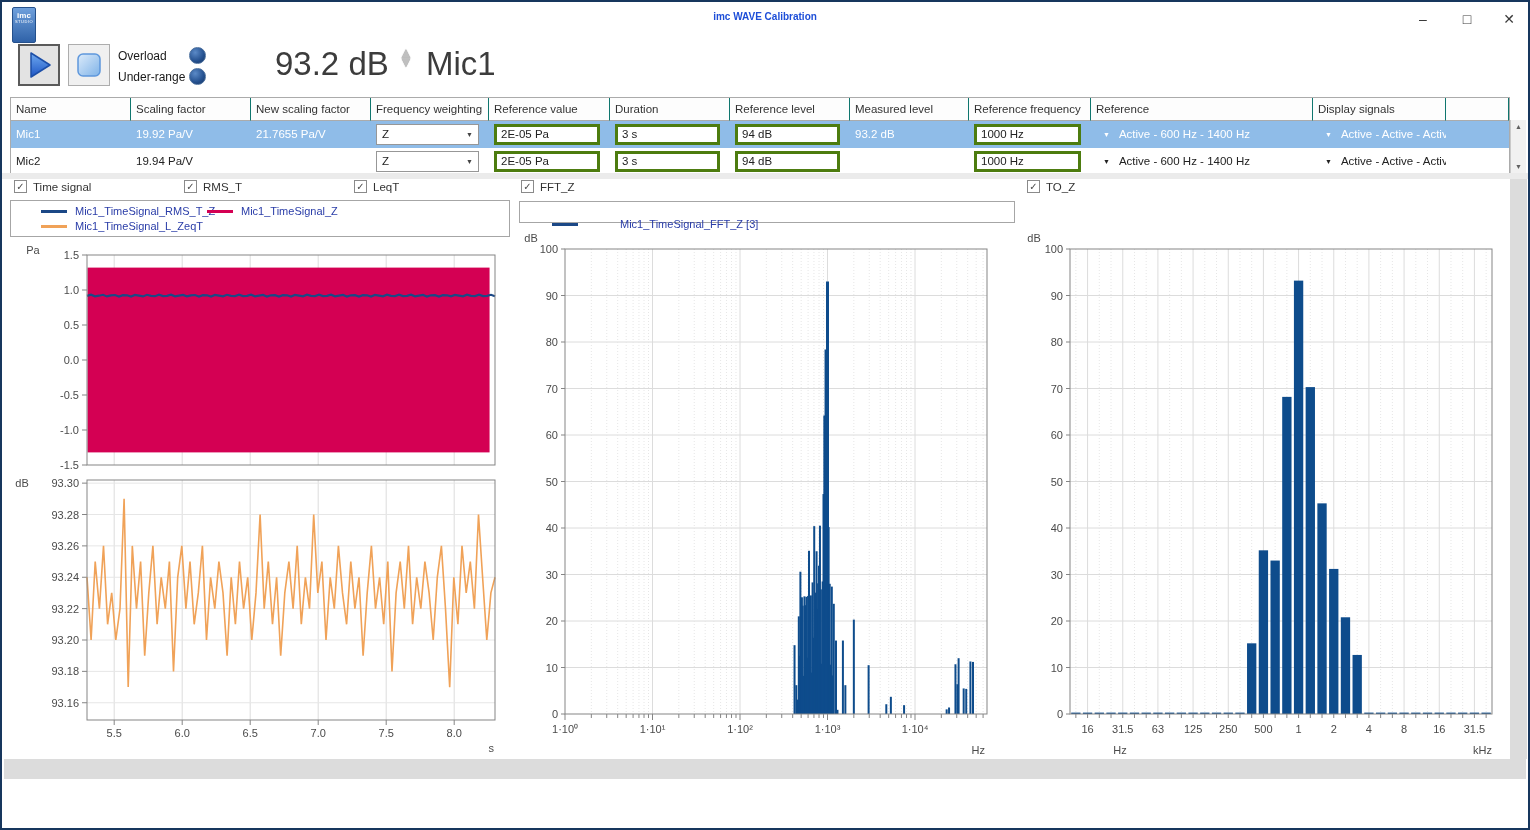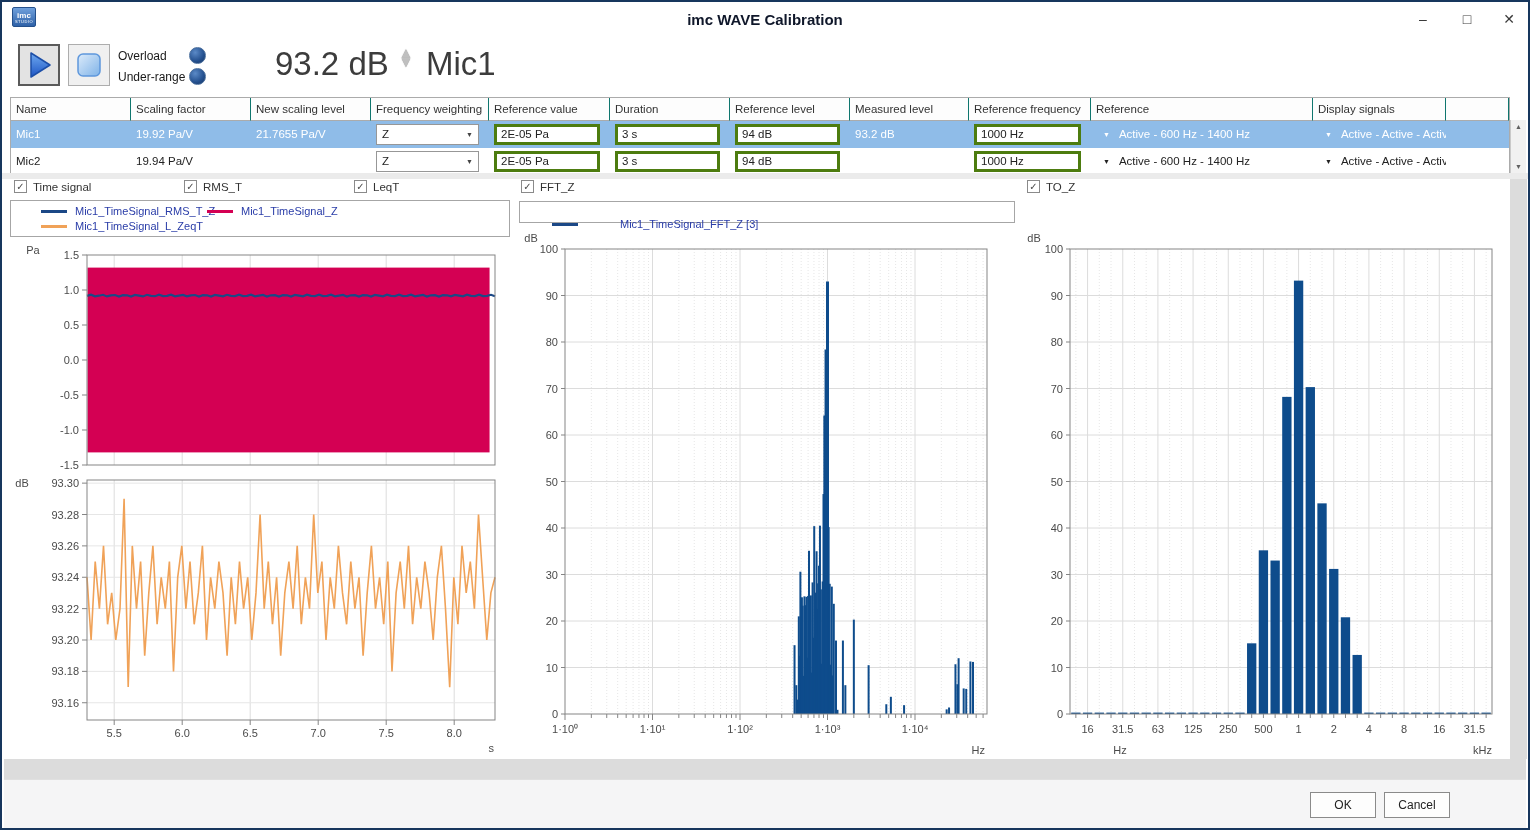--- a/index.html
+++ b/index.html
@@ -1,21 +1,21 @@
 <!DOCTYPE html>
 <html><head>
 <meta charset="utf-8">
 <style>
   html,body{margin:0;padding:0;background:#888;font-family:"Liberation Sans",sans-serif;}
   .window{position:relative;width:1530px;height:830px;background:#fff;border:2px solid #17365D;box-sizing:border-box;overflow:hidden;}
   .abs{position:absolute;}
   
   .titlebar{position:absolute;left:0;top:0;right:0;height:34px;background:#fff;}
-  .title{position:absolute;left:0;right:0;top:9px;text-align:center;font-size:15px;font-weight:700;color:#0f172a;}
-  .logo{position:absolute;left:10px;top:5px;width:24px;height:20px;background:linear-gradient(#6FA0DC,#2F62A8);border:1px solid #24508C;border-radius:2px;color:#fff;text-align:center;line-height:1;box-sizing:border-box;padding-top:4px;}
+  .title{position:absolute;left:0;right:0;top:9px;text-align:center;font-size:10px;font-weight:700;color:#1d4ed8;}
+  .logo{position:absolute;left:10px;top:5px;width:24px;height:36px;background:linear-gradient(#6FA0DC,#2F62A8);border:1px solid #24508C;border-radius:2px;color:#fff;text-align:center;line-height:1;box-sizing:border-box;padding-top:4px;}
   .logo .l1{font-size:8px;font-weight:700;display:block;}
   .logo .l2{font-size:4px;display:block;letter-spacing:.5px;}
   .winbtn{position:absolute;top:4px;width:34px;height:26px;text-align:center;line-height:26px;font-size:14px;color:#3A3A3A;cursor:default;}
   
   .toolbtn{position:absolute;top:42px;width:42px;height:42px;background:#E3E3E3;border:2px solid #5A5A5A;box-sizing:border-box;display:flex;align-items:center;justify-content:center;}
   .toolbtn.light{background:#F0F0F0;border:1px solid #ADADAD;}
   .ledlabel{position:absolute;font-size:12px;color:#1A1A1A;}
   .led{position:absolute;width:15px;height:15px;border-radius:50%;background:radial-gradient(circle at 35% 30%,#5B8AC7,#24508F 60%,#16345E);border:1px solid #4A6E9C;}
   .bigtext{position:absolute;font-size:33px;color:#3C3C3C;}
   .spinner{position:absolute;left:390px;top:46px;width:28px;text-align:center;color:#BFBFBF;line-height:0.62;font-size:15px;text-shadow:0 0 1px #8F8F8F;}
@@ -98,21 +98,21 @@
   <div class="spinner">
     <div>▲</div>
     <div>▼</div>
   </div>
   <div class="bigtext" style="left:424px;top:43px;">Mic1</div>
 
   <div class="table">
     <div class="trow">
       <div class="th">Name</div>
       <div class="th">Scaling factor</div>
-      <div class="th">New scaling level</div>
+      <div class="th">New scaling factor</div>
       <div class="th">Frequency weighting</div>
       <div class="th">Reference value</div>
       <div class="th">Duration</div>
       <div class="th">Reference level</div>
       <div class="th">Measured level</div>
       <div class="th">Reference frequency</div>
       <div class="th">Reference</div>
       <div class="th">Display signals</div>
       <div class="th"></div>
     </div>
@@ -646,18 +646,14 @@
       <rect x="459.47777777777776" y="482.605" width="9.322222222222221" height="1.3949999999999818" fill="#0E4C8C"></rect>
       <rect x="48" y="19" width="422" height="465" fill="none" stroke="#858585"></rect>
       <text x="12" y="12" text-anchor="middle" fill="#4A4A4A" font-size="11">dB</text>
       <text x="98" y="524" text-anchor="middle" fill="#4A4A4A" font-size="11">Hz</text>
       <text x="470" y="524" text-anchor="end" fill="#4A4A4A" font-size="11">kHz</text>
     </svg>
 
   <div class="vscroll-charts"></div>
   <div class="hscroll"></div>
 
-  <div class="footer">
-    <button class="btn" style="right:150px;">OK</button>
-    <button class="btn" style="right:76px;">Cancel</button>
-  </div>
 
 </div>
 
 </body></html>

